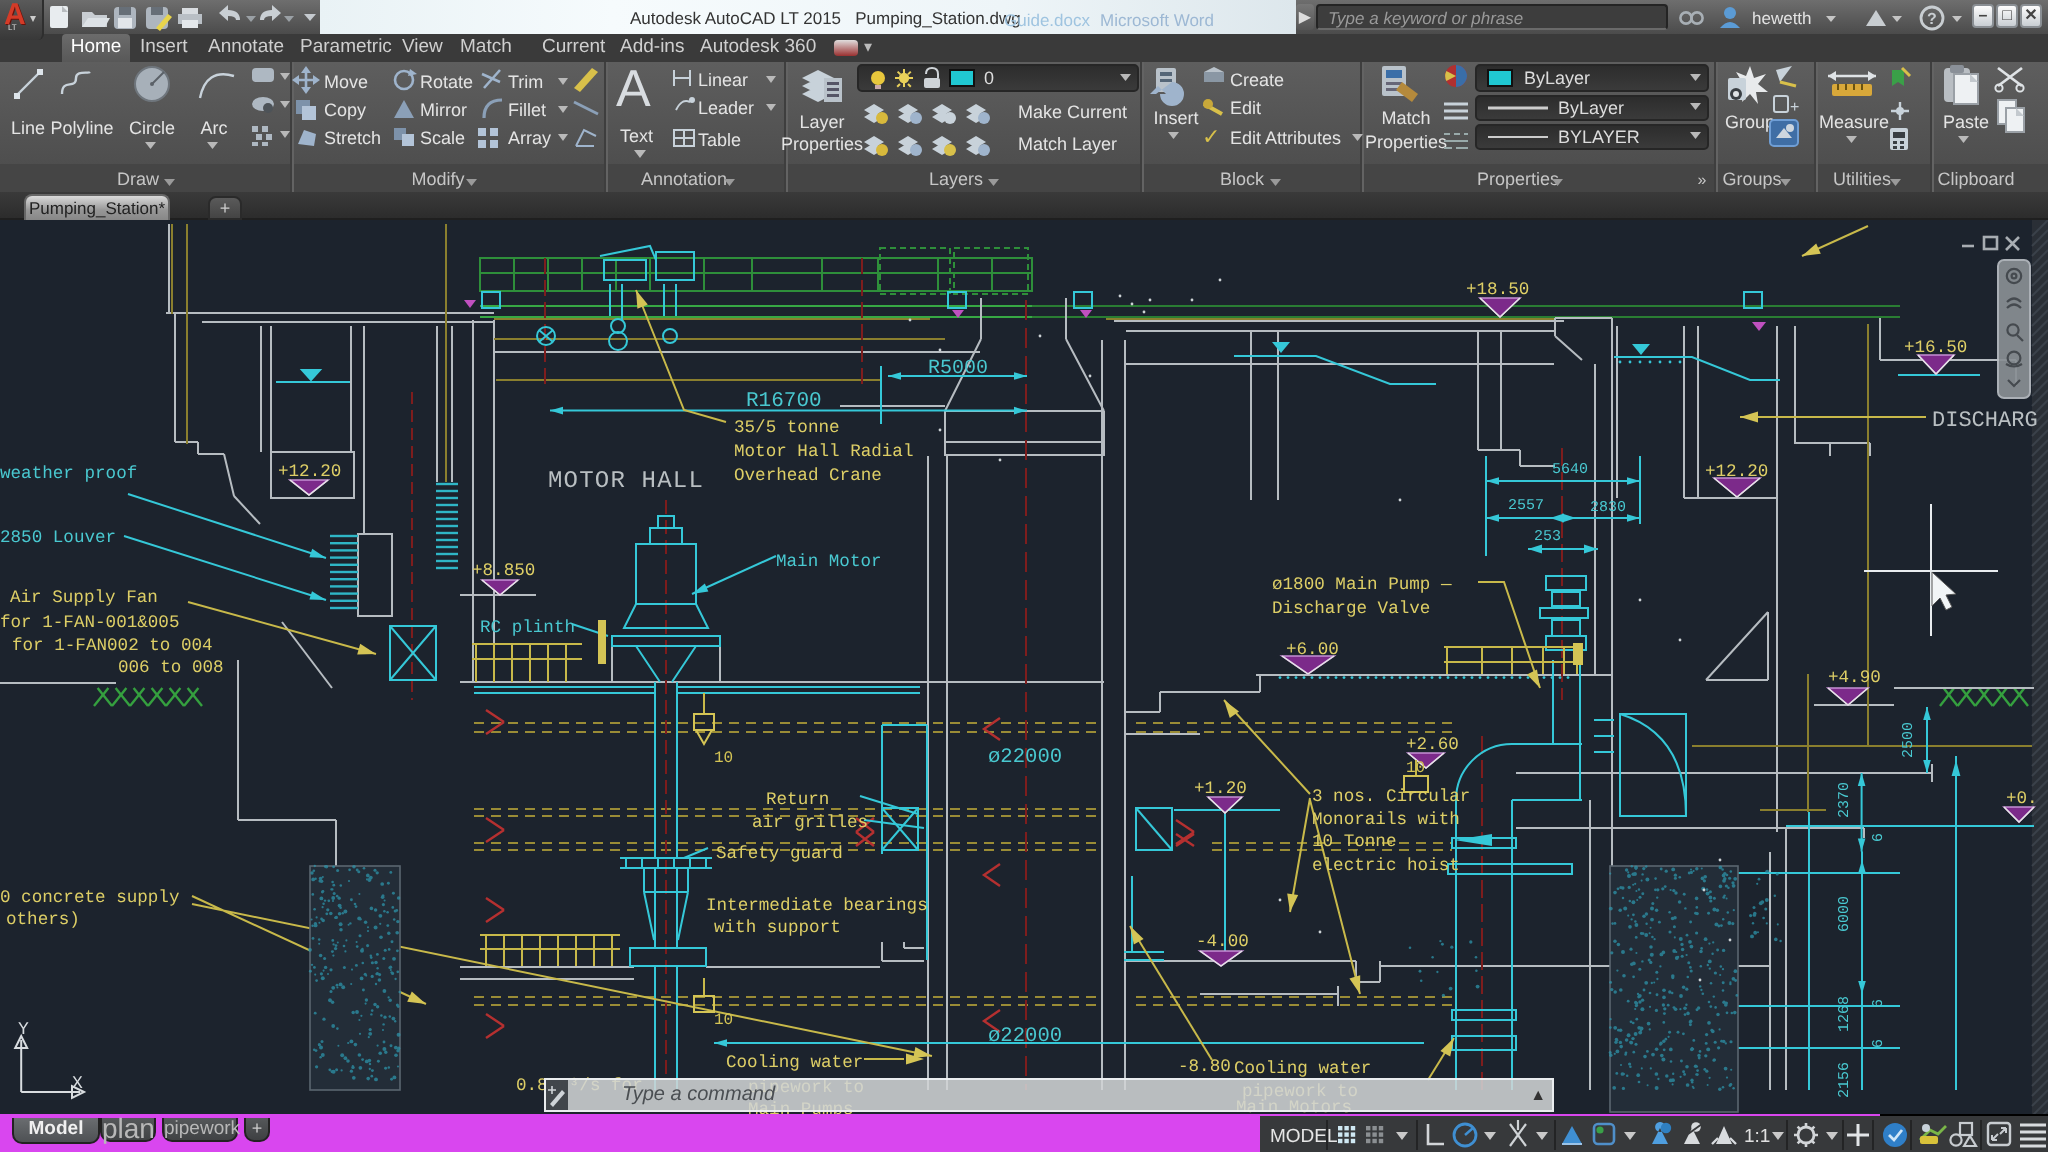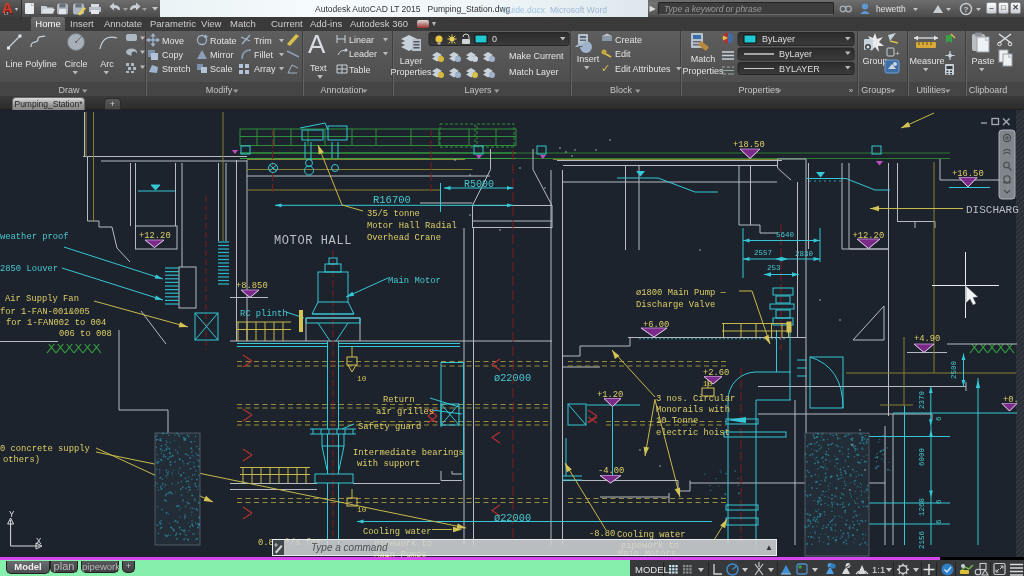--- a/index.html
+++ b/index.html
@@ -1674,23 +1674,23 @@
  <div class="abs" style="left:0px;top:0px;width:11px;height:15px;background:rgba(58,63,68,0.95);">
   <svg width="11" height="15">
         <path d="M2 12 l6 -7 1.5 1.5 -6 7 z" fill="#cfd4d8"></path>
         <path d="M1 5 h4 M3 3 v4" stroke="#cfd4d8" stroke-width="0.8"></path>
       </svg>
  </div>
  <div class="abs" style="left:26px;top:2px;font-size:10px;font-style:italic;color:#4a4e52;margin-left:12px;">Type a command</div>
  <div class="abs" style="right:3px;top:3px;font-size:8px;color:#333;">▲</div>
 </div>
 
-<div class="abs" id="statusbar" style="left:0;top:557px;width:940px;height:19px;background:#86efac;border-top:3px solid #d946ef;">
+<div class="abs" id="statusbar" style="left:0;top:557px;width:940px;height:19px;background:#d946ef;border-top:1px solid #d946ef;">
  <div class="abs" style="left:6px;top:1px;width:44px;height:13px;background:linear-gradient(#6a6d70,#4e5154);border-radius:0 0 5px 5px;border:1px solid #222;border-top:none;color:#f0f0f0;font-size:9.5px;font-weight:bold;text-align:center;line-height:12px;">Model</div>
- <div class="abs" style="left:50px;top:1px;width:28px;height:12px;background:linear-gradient(#55585a,#404244);border-radius:0 0 5px 5px;border:1px solid #222;border-top:none;color:#b8b8b8;font-size:11px;text-align:center;line-height:11px;">plan</div>
+ <div class="abs" style="left:50px;top:1px;width:28px;height:12px;background:linear-gradient(#55585a,#404244);border-radius:0 0 5px 5px;border:1px solid #222;border-top:none;color:#b8b8b8;font-size:14px;text-align:center;line-height:11px;">plan</div>
  <div class="abs" style="left:81px;top:1px;width:38px;height:12px;background:linear-gradient(#55585a,#404244);border-radius:0 0 5px 5px;border:1px solid #222;border-top:none;color:#b8b8b8;font-size:9.5px;text-align:center;line-height:11px;">pipework</div>
  <div class="abs" style="left:122px;top:1px;width:13px;height:12px;background:linear-gradient(#55585a,#3e4042);border-radius:0 0 5px 5px;border:1px solid #222;border-top:none;color:#ccc;font-size:9px;text-align:center;line-height:11px;">+</div>
  <div class="abs" style="left:630px;top:0;width:394px;height:19px;background:#37393b;"></div>
  <svg class="abs" style="left:630px;top:0" width="394" height="19">
   <g font-family="Liberation Sans, sans-serif">
   <text x="5" y="13" fill="#e6e6e6" font-size="9.5">MODEL</text>
   <path d="M33.5 2 V17 M78.5 2 V17 M147.5 2 V17 M263.5 2 V17 M291.5 2 V17 M306.5 2 V17 M325.5 2 V17 M360.5 2 V17" stroke="#232425"></path>
   </g>
 <rect x="39.0" y="5.0" width="2.2" height="2.2" fill="#cfe8f2"></rect>
 <rect x="39.0" y="8.2" width="2.2" height="2.2" fill="#cfe8f2"></rect>

